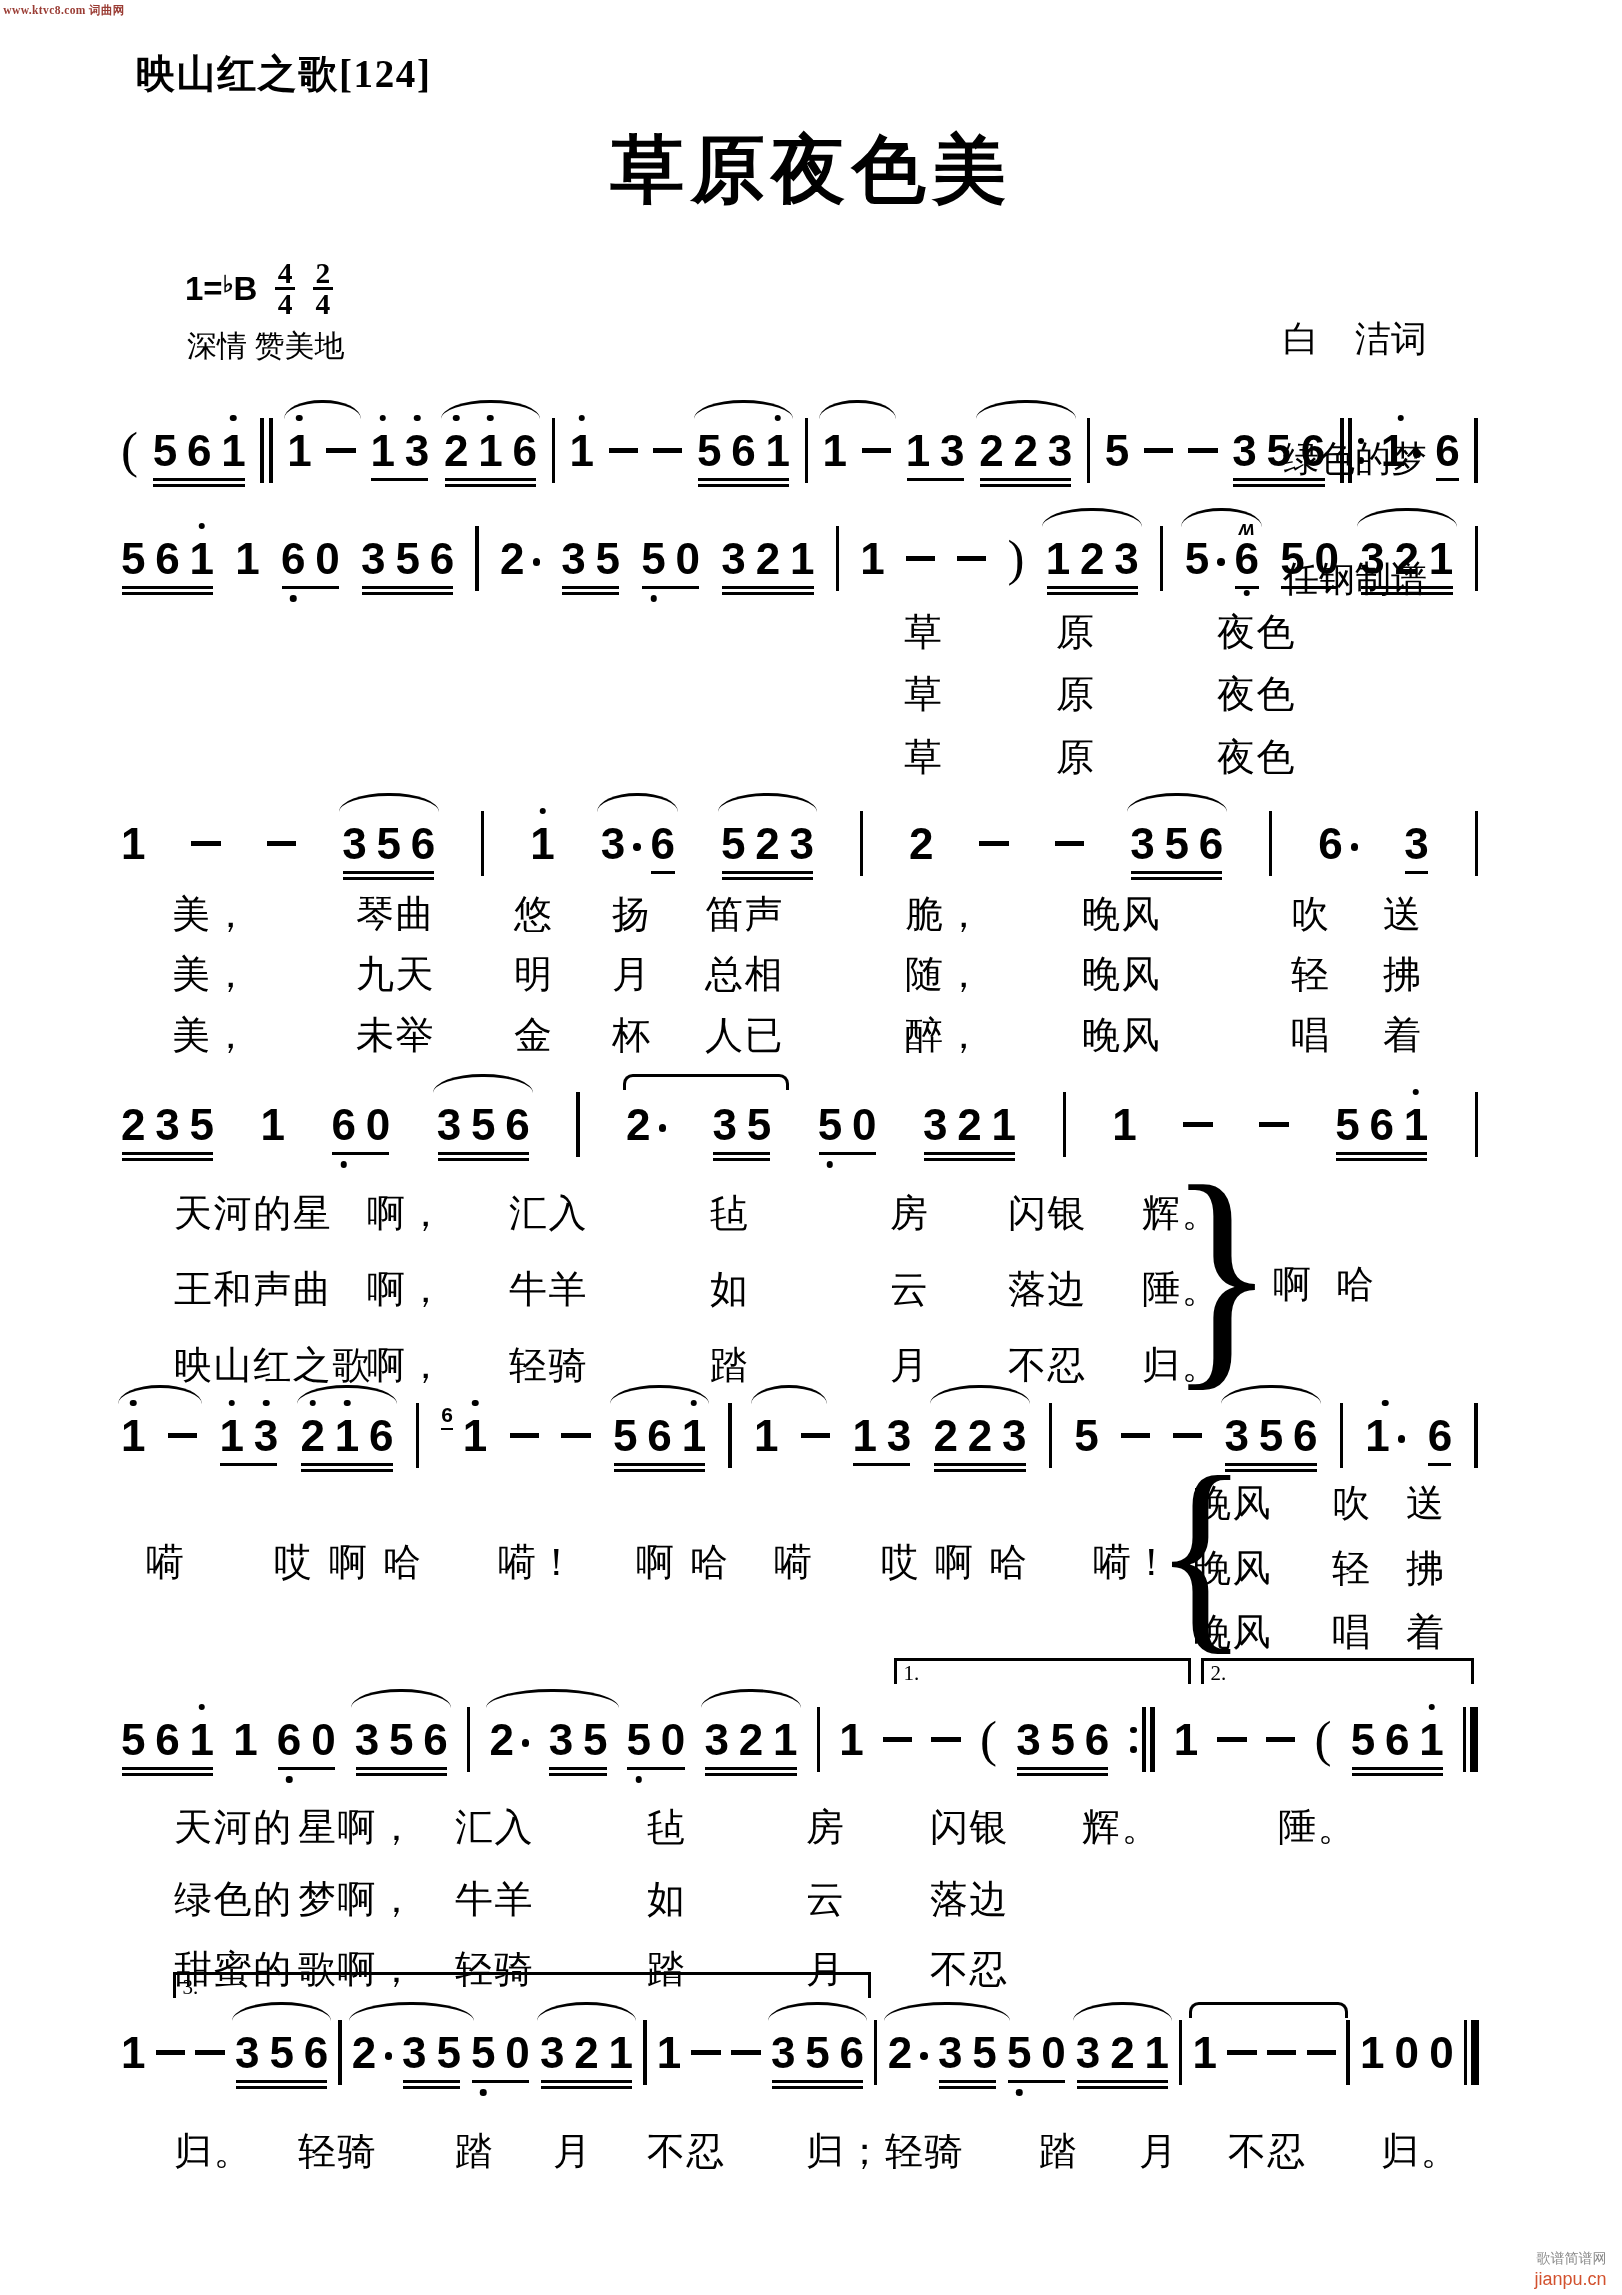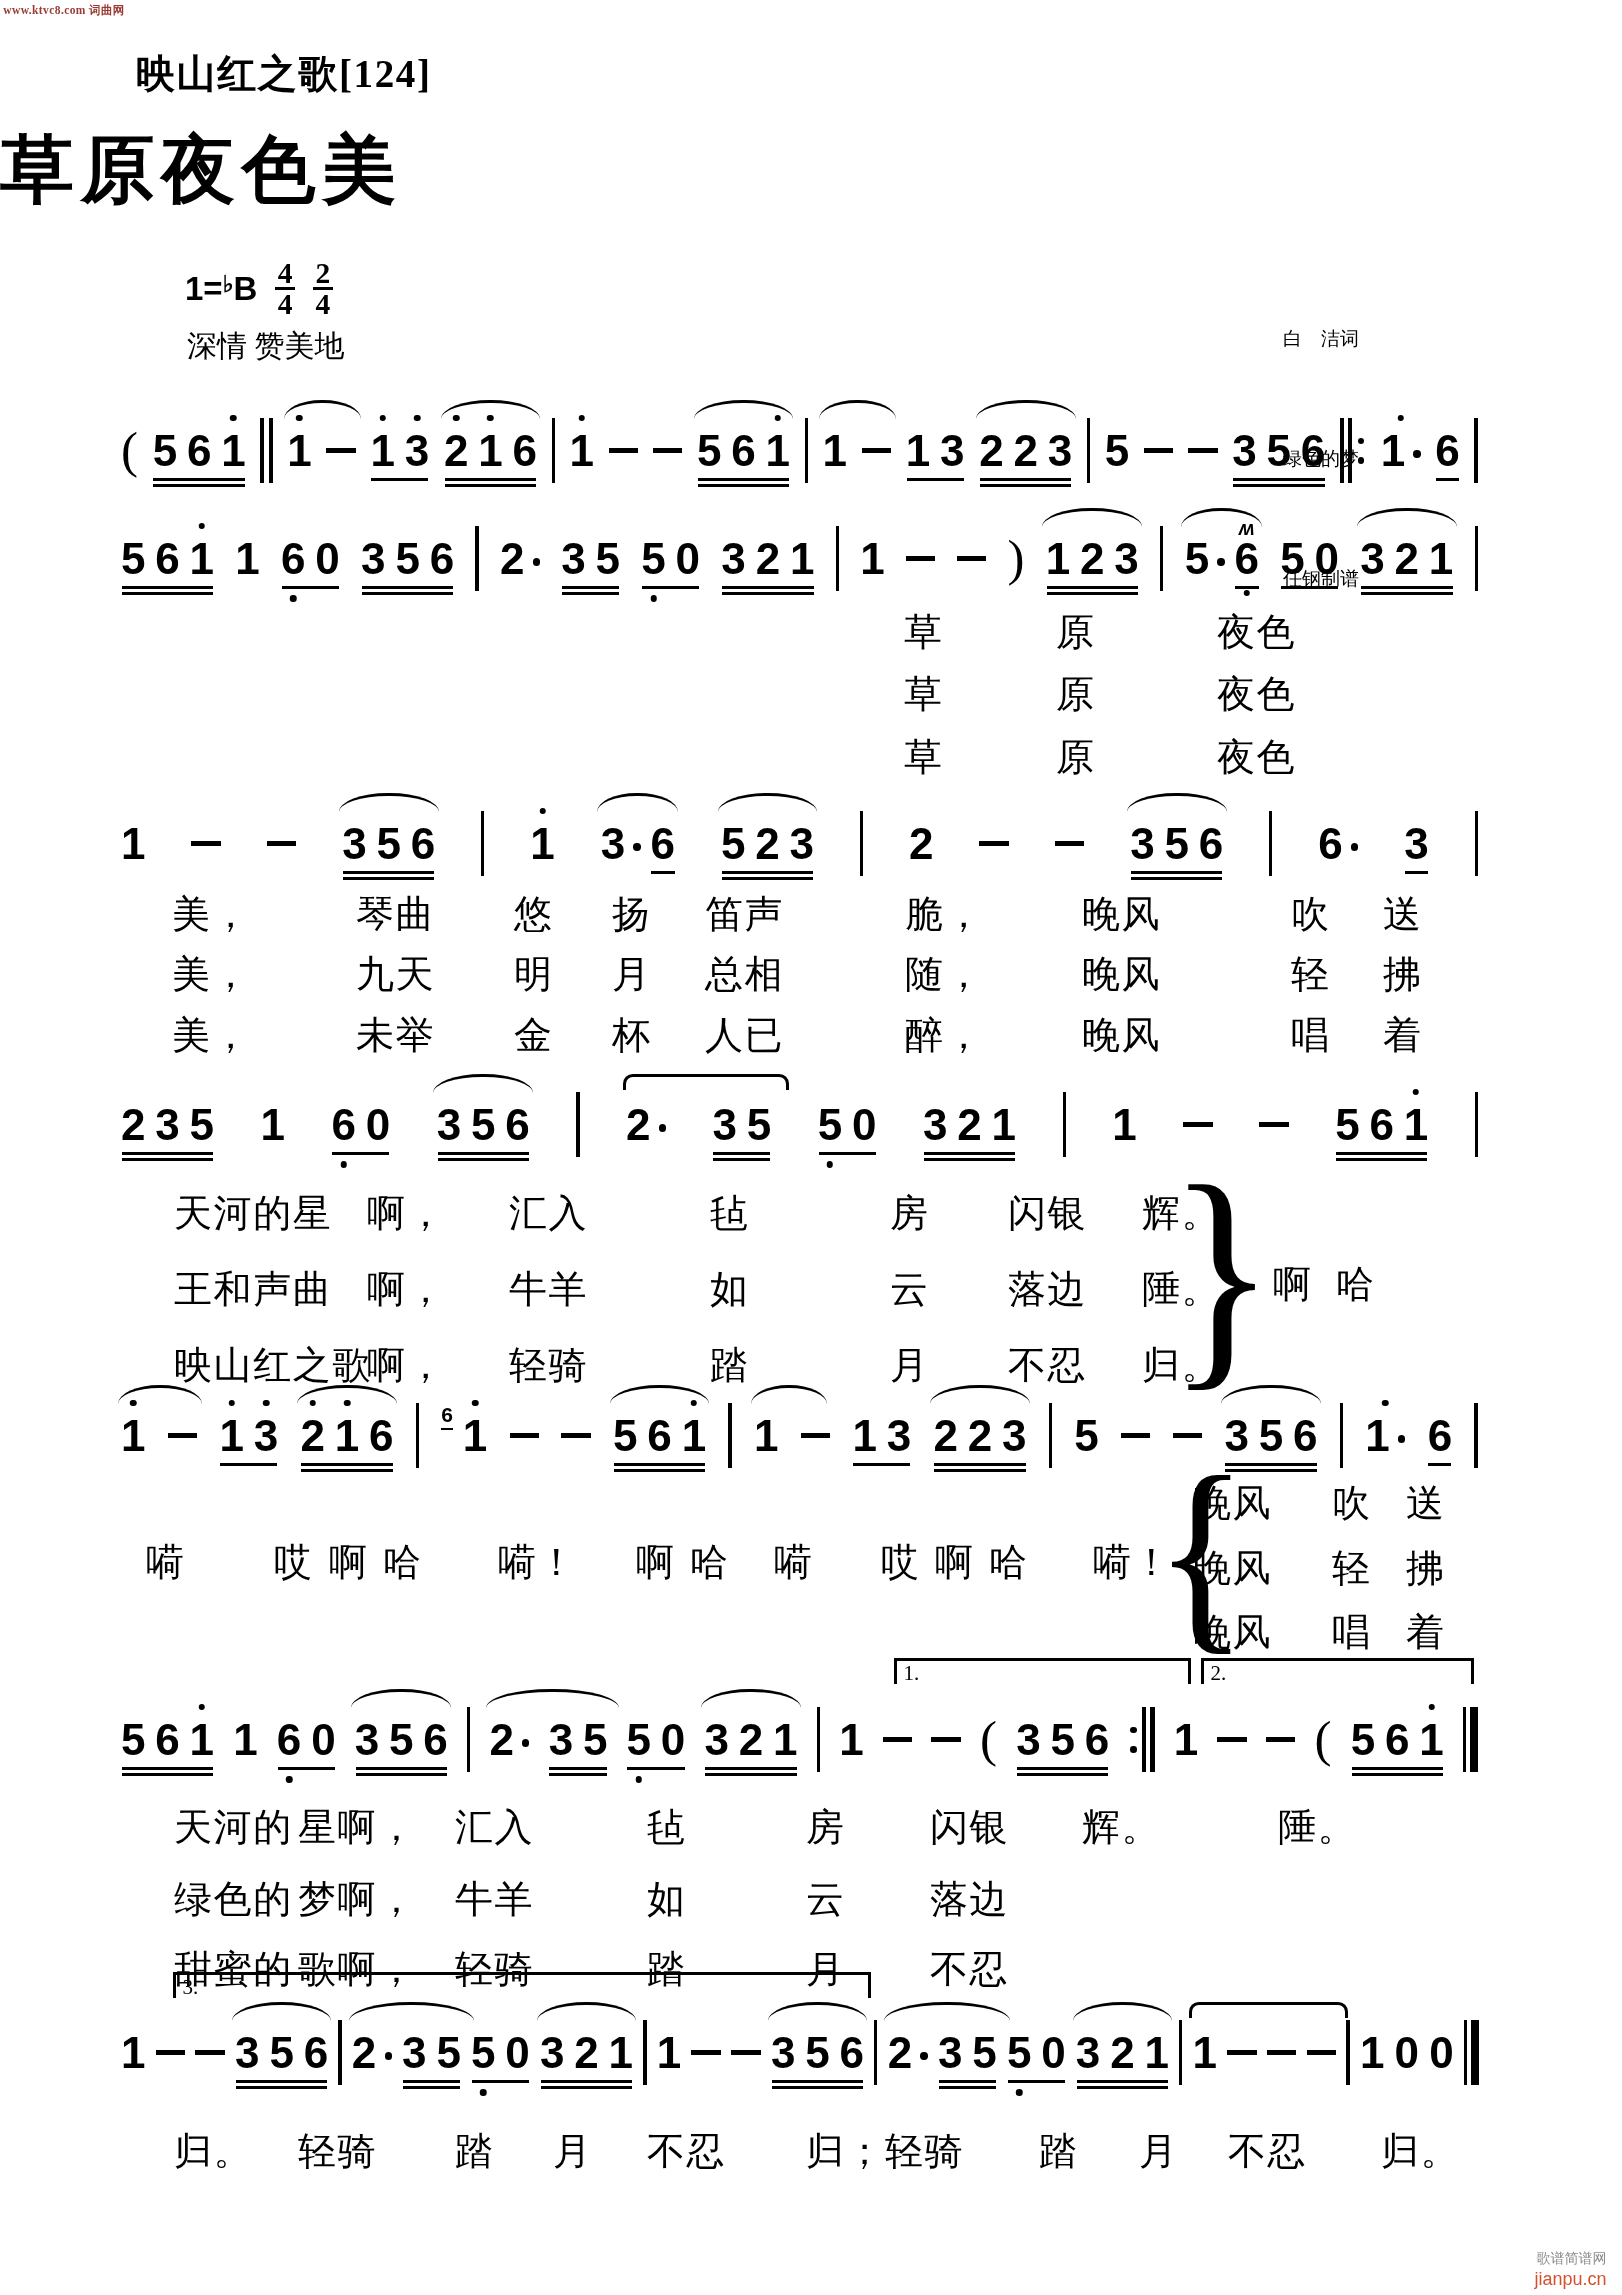--- a/index.html
+++ b/index.html
@@ -3,29 +3,29 @@
 <meta charset="utf-8">
 <style>
   html,body{margin:0;padding:0}
   body{width:1623px;height:2295px;background:#fff;position:relative;overflow:hidden;
        font-family:"Liberation Serif",serif;color:#000}
 
   
   #wm-top{position:absolute;left:3.3px;top:2.5px;font-family:Liberation Serif, serif;
           font-size:11.5px;font-weight:700;color:#9a3c34;letter-spacing:0.4px}
   #series{position:absolute;left:136px;top:47px;font-size:39px;font-weight:700;letter-spacing:1.6px}
-  #title{position:absolute;left:0;right:0;top:121px;font-size:74px;
+  #title{position:absolute;left:0;right:0;top:121px;text-align:center;font-size:74px;
          font-weight:700;letter-spacing:6.5px}
   #keyrow{position:absolute;left:185px;top:259px;display:flex;align-items:center;gap:18px}
   #keysig{font-family:"Liberation Sans",sans-serif;font-size:33px;font-weight:700}
   #keysig .flat{font-size:23px;vertical-align:8.2px}
   .meter{display:flex;flex-direction:column;align-items:center;font-size:29.5px;font-weight:700;line-height:28px}
   .meter .num{border-bottom:3.3px solid #000;padding:0 2.5px}
   #tempo{position:absolute;left:187px;top:326px;font-size:30px}
-  #credits{position:absolute;left:1283px;top:239px;font-size:19px;line-height:40px;white-space:pre}
+  #credits{position:absolute;left:1283px;top:239px;font-size:36px;line-height:40px;white-space:pre}
 
   
   .sys{position:absolute;display:flex;justify-content:space-between;align-items:center;height:69px}
   .grp{position:relative;display:flex;align-items:center;gap:9.8px;height:52px}
   .note{position:relative;font-family:"Liberation Sans",sans-serif;font-weight:700;
         font-size:44px;line-height:52px;display:inline-block}
   .od{position:absolute;top:-9.8px;left:50%;transform:translateX(-50%);width:6.5px;height:6.5px;border-radius:50%;background:#000}
   .ud{position:absolute;left:50%;transform:translateX(-50%);width:6.5px;height:6.5px;border-radius:50%;background:#000}
   .nl{position:absolute;left:0;right:0;bottom:-4.9px;height:3.3px;background:#000}
   .aug{display:inline-block;width:7.4px;height:7.4px;border-radius:50%;background:#000;margin-left:8.2px;vertical-align:middle}

